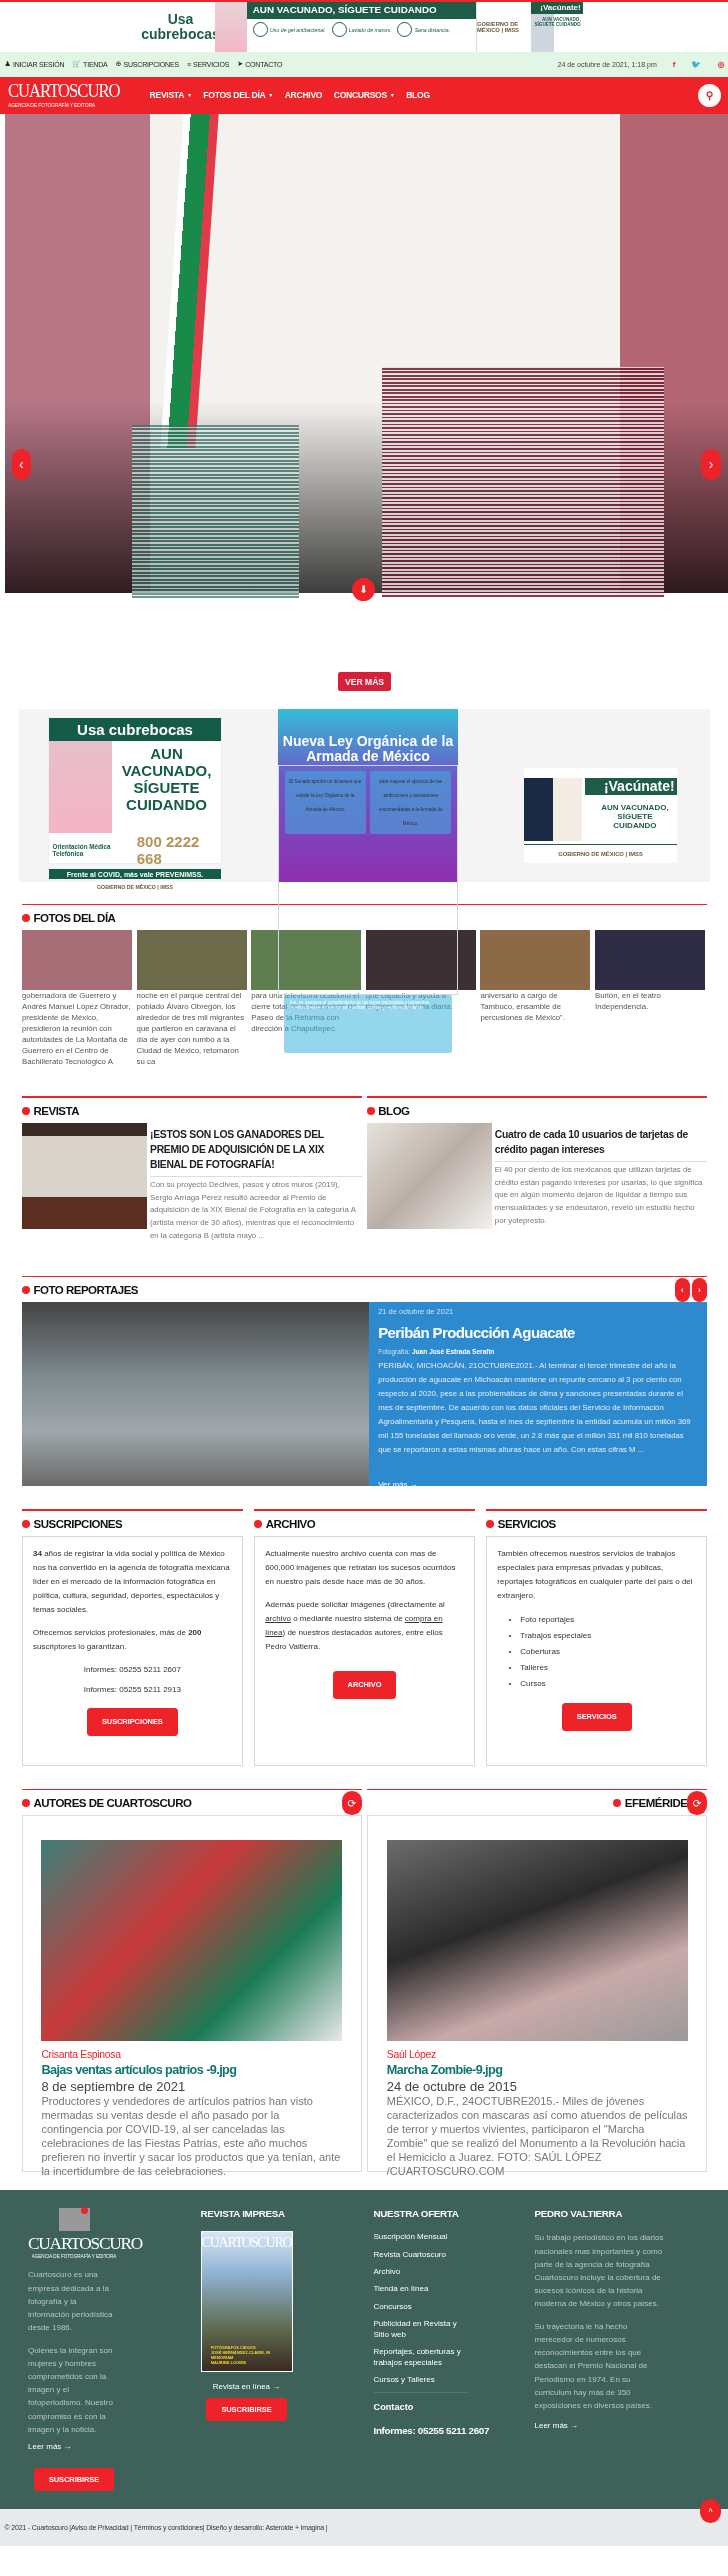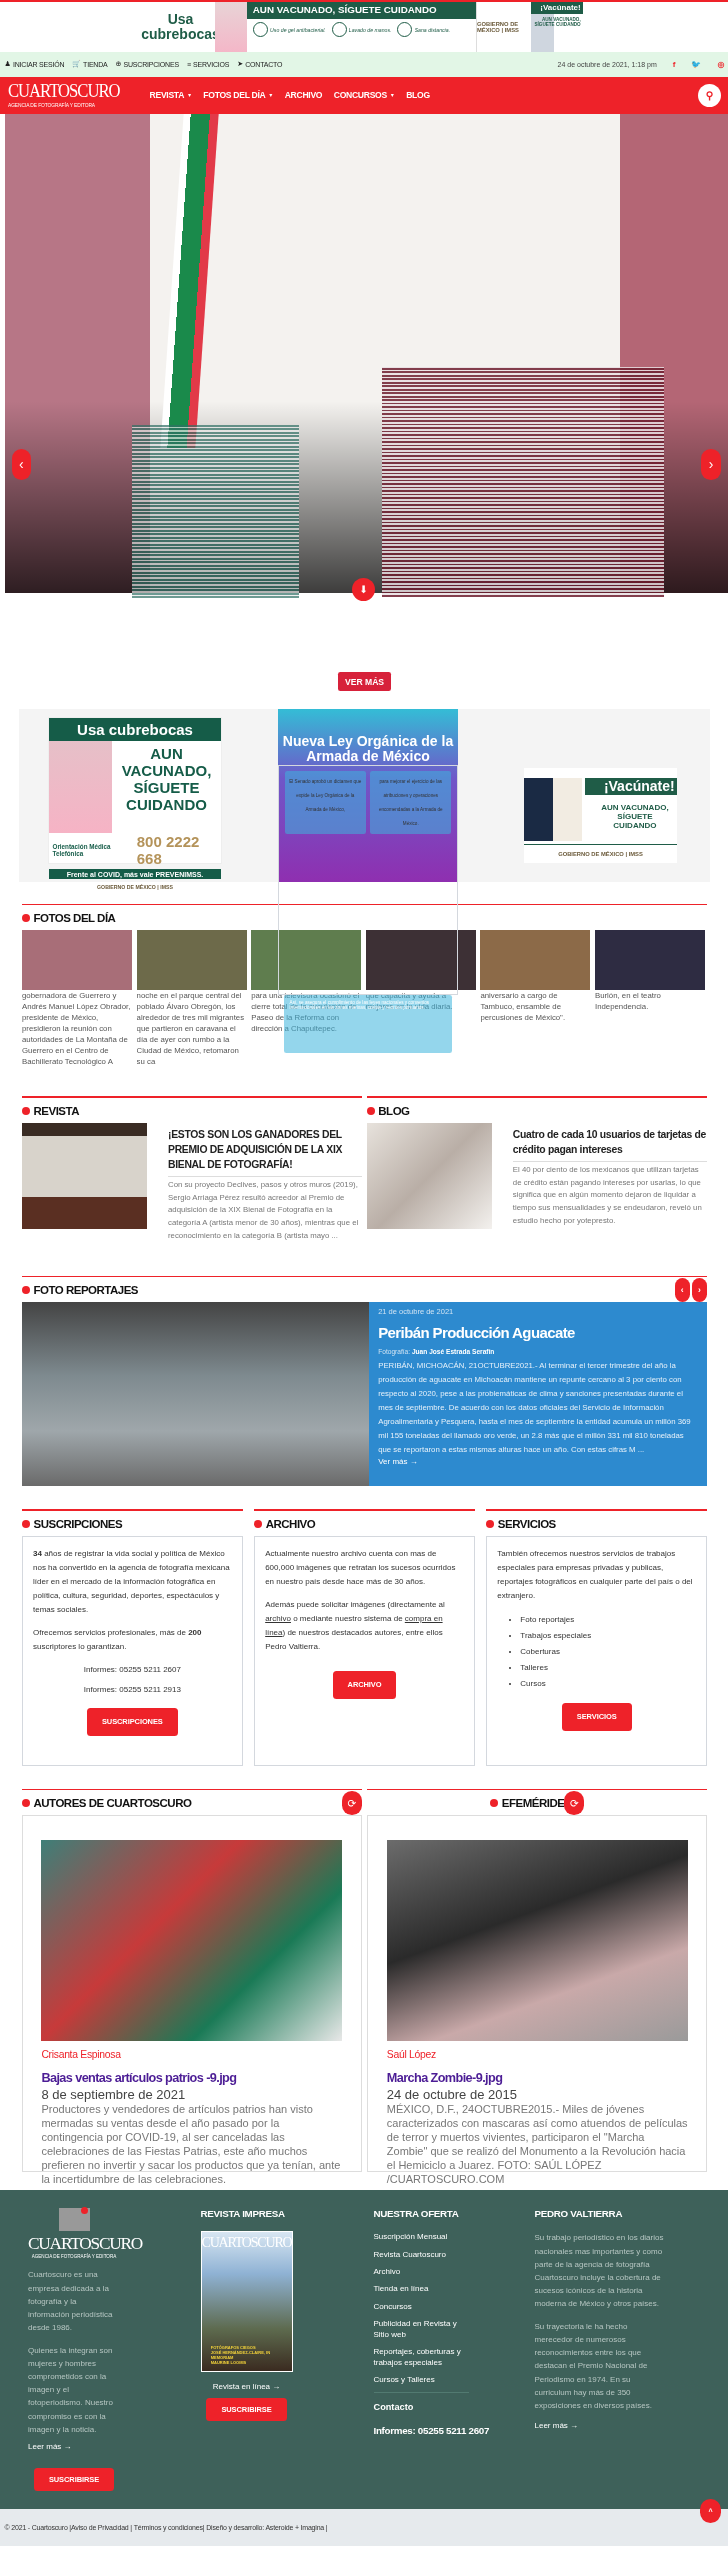--- a/index.html
+++ b/index.html
@@ -85,55 +85,55 @@
 
 
 .fdd{display:flex;gap:4.6px}
 .fdd-item{width:110px}
 .fdd-img{height:60px;background:#888}
 .fdd-cap{font-size:7.8px;color:#555;line-height:11px;height:77px;overflow:hidden;font-weight:300}
 
 
 .two{display:flex;gap:4.6px;margin:0 22px}
 .two>div{flex:1}
-.post{display:flex;gap:21px}
+.post{display:flex;gap:3px}
 .post-img{width:125px;height:106px;flex-shrink:0}
 .post-title{font-weight:bold;font-size:10.4px;color:#222;line-height:15px;letter-spacing:-0.3px;border-bottom:0.6px solid #ddd;padding-bottom:3.5px;margin-top:4.6px}
 .post-ex{font-size:7.8px;color:#777;line-height:12.7px;margin-top:2.3px;font-weight:300}
 
 
 .fr-arrows{display:flex;gap:2.3px}
 .fr-arrows span{width:15px;height:24px;border-radius:7.5px;background:#ee2229;color:#fff;font-weight:bold;display:flex;align-items:center;justify-content:center;font-size:8.6px}
 .fr{display:flex;height:184px}
 .fr-img{width:347px;background:linear-gradient(180deg,#444 0%,#7e8a8f 40%,#9fa7ab 70%,#6a6a6a)}
 .fr-text{flex:1;background:#2d8acf;color:#e6f1fa;padding:4.6px 9.2px}
 .fr-date{font-size:7.5px;color:#cfe3f3}
 .fr-title{font-weight:bold;font-size:15px;color:#fff;margin:8px 0 7px;letter-spacing:-0.6px}
 .fr-by{font-size:6.6px;color:#cfe3f3}
 .fr-by b{color:#fff}
 .fr-body{font-size:7.8px;line-height:14px;margin-top:4.6px;font-weight:300}
-.fr-more{font-size:8px;margin-top:0;color:#fff}
+.fr-more{font-size:8px;margin-top:23px;color:#fff}
 
 
 .three{display:flex;gap:11.5px;margin:0 22px}
 .three>div{flex:1}
 .box{border:0.6px solid #d4d8de;height:230px;padding:10px;font-size:8px;line-height:14px;color:#333}
 .box p{margin-bottom:9.2px}
 .box .c{text-align:center;margin-bottom:5.8px}
 .box ul{margin:0 0 11.5px 23px}
 .box ul li{line-height:16px}
 .redbtn{display:inline-block;background:#ee2229;color:#fff;font-weight:bold;font-size:7.5px;padding:7px 15px;border-radius:3.5px;letter-spacing:-0.1px}
 .u{text-decoration:underline}
 
 
 .refresh{width:19.6px;height:24px;border-radius:9.8px;background:#ee2229;color:#fff;display:flex;align-items:center;justify-content:center;font-size:10.4px}
 .aut{border:0.6px solid #ddd;height:357px;padding:0 18.4px}
 .aut-img{height:201px;margin-top:24px}
 .aut-name{color:#ee2229;font-size:10.4px;margin-top:8px;letter-spacing:-0.3px;font-stretch:condensed}
-.aut-title{font-weight:bold;font-size:12.7px;color:#4c1d95;margin-top:11px;letter-spacing:-0.6px}
+.aut-title{font-weight:bold;font-size:12.7px;color:#0f766e;margin-top:3px;letter-spacing:-0.6px}
 .aut-date{font-size:13px;color:#444;margin-top:2.3px}
 .aut-body{font-size:11px;color:#777;line-height:14px;margin-top:0}
 
 
 .footer{background:#3e615a;height:319px;margin-top:18.4px;display:flex;padding:17.3px 0 0 28px;gap:0;color:#fff}
 .fcol{width:184px}
 .fcol h4{font-size:9.8px;font-weight:bold;letter-spacing:-0.3px;margin-bottom:12.7px}
 .flogo{text-align:center;width:92px}
 .flogo .mark{width:31px;height:23px;margin:0 auto 3.5px;background:#999;position:relative}
 .flogo .mark:after{content:"";position:absolute;right:1.2px;top:-1.2px;width:7.5px;height:7.5px;border-radius:50%;background:#ee2229}
@@ -448,21 +448,21 @@
     <div class="aut">
       <div class="aut-img" style="background:linear-gradient(135deg,#3e7f78,#c73a3a 40%,#1a7a56 70%,#e8e8e8)"></div>
       <div class="aut-name">Crisanta Espinosa</div>
       <div class="aut-title">Bajas ventas artículos patrios -9.jpg</div>
       <div class="aut-date">8 de septiembre de 2021</div>
       <div class="aut-body">Productores y vendedores de artículos patrios han visto mermadas su ventas desde el año pasado por la contingencia por COVID-19, al ser canceladas las celebraciones de las Fiestas Patrias, este año muchos prefieren no invertir y sacar los productos que ya tenían, ante la incertidumbre de las celebraciones.</div>
     </div>
   </div>
   <div>
     <div class="redline"></div>
-    <div style="display:flex;justify-content:center;align-items:center">
+    <div style="display:flex;justify-content:flex-end;align-items:center">
       <div class="sec-title">
           <span class="dot"></span>
           <span>EFEMÉRIDE</span>
         </div>
       <span class="refresh">
           <span>⟳</span>
         </span>
     </div>
     <div class="aut">
       <div class="aut-img" style="background:linear-gradient(160deg,#6c6c6c,#2a2a2a 40%,#c9a9a9 70%,#9a9a9a)"></div>

